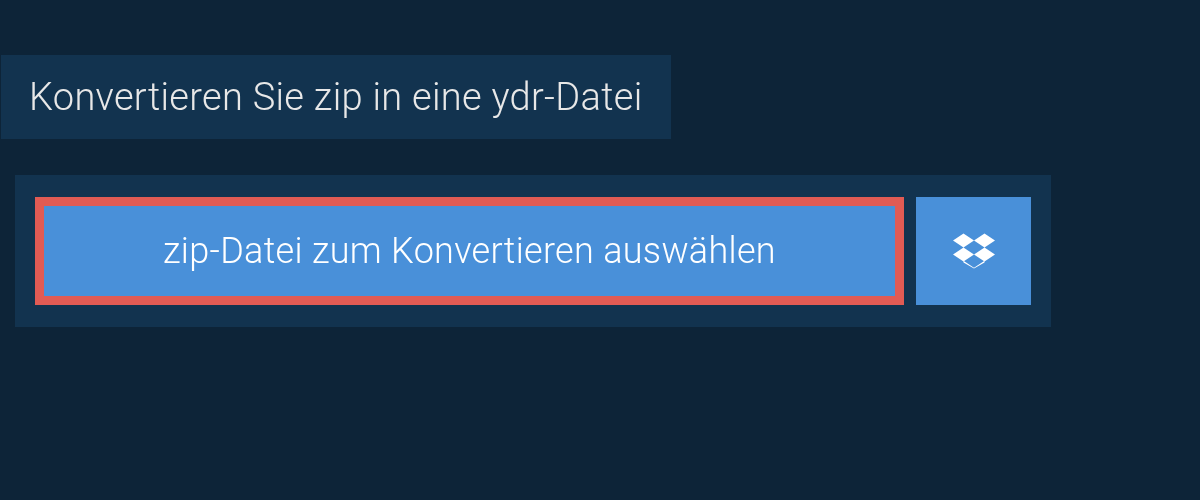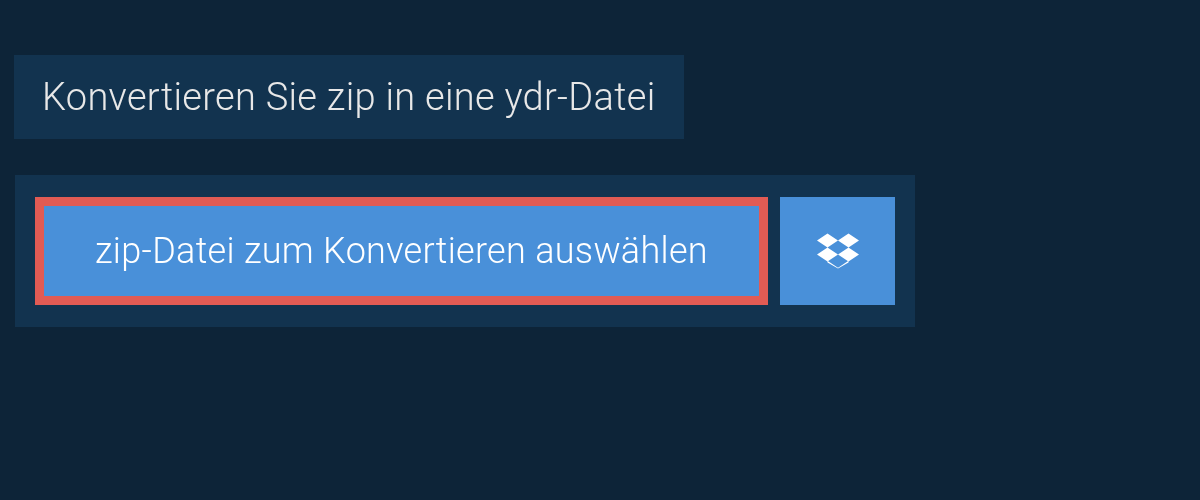--- a/index.html
+++ b/index.html
@@ -10,37 +10,37 @@
     body {
       width: 1200px;
       height: 500px;
       background-color: #0d2438;
       font-family: -apple-system, BlinkMacSystemFont, "Segoe UI", Roboto, Helvetica, Arial, sans-serif;
       position: relative;
     }
     .header-bar {
       position: absolute;
       top: 55px;
-      left: 14px;
+      left: 1px;
       background-color: #12334f;
       padding: 20px 28px;
       display: flex;
       align-items: center;
     }
     .header-title {
       color: #e8e8e8;
       font-size: 38px;
       font-weight: 300;
       letter-spacing: 0.3px;
     }
     .action-panel {
       position: absolute;
       top: 175px;
       left: 15px;
-      width: 900px;
+      width: 1036px;
       background-color: #12334f;
       padding: 22px 20px;
       display: flex;
       gap: 12px;
       align-items: stretch;
     }
     .select-file-button {
       flex: 1;
       background-color: #4990d9;
       border: 9px solid #e15b54;

